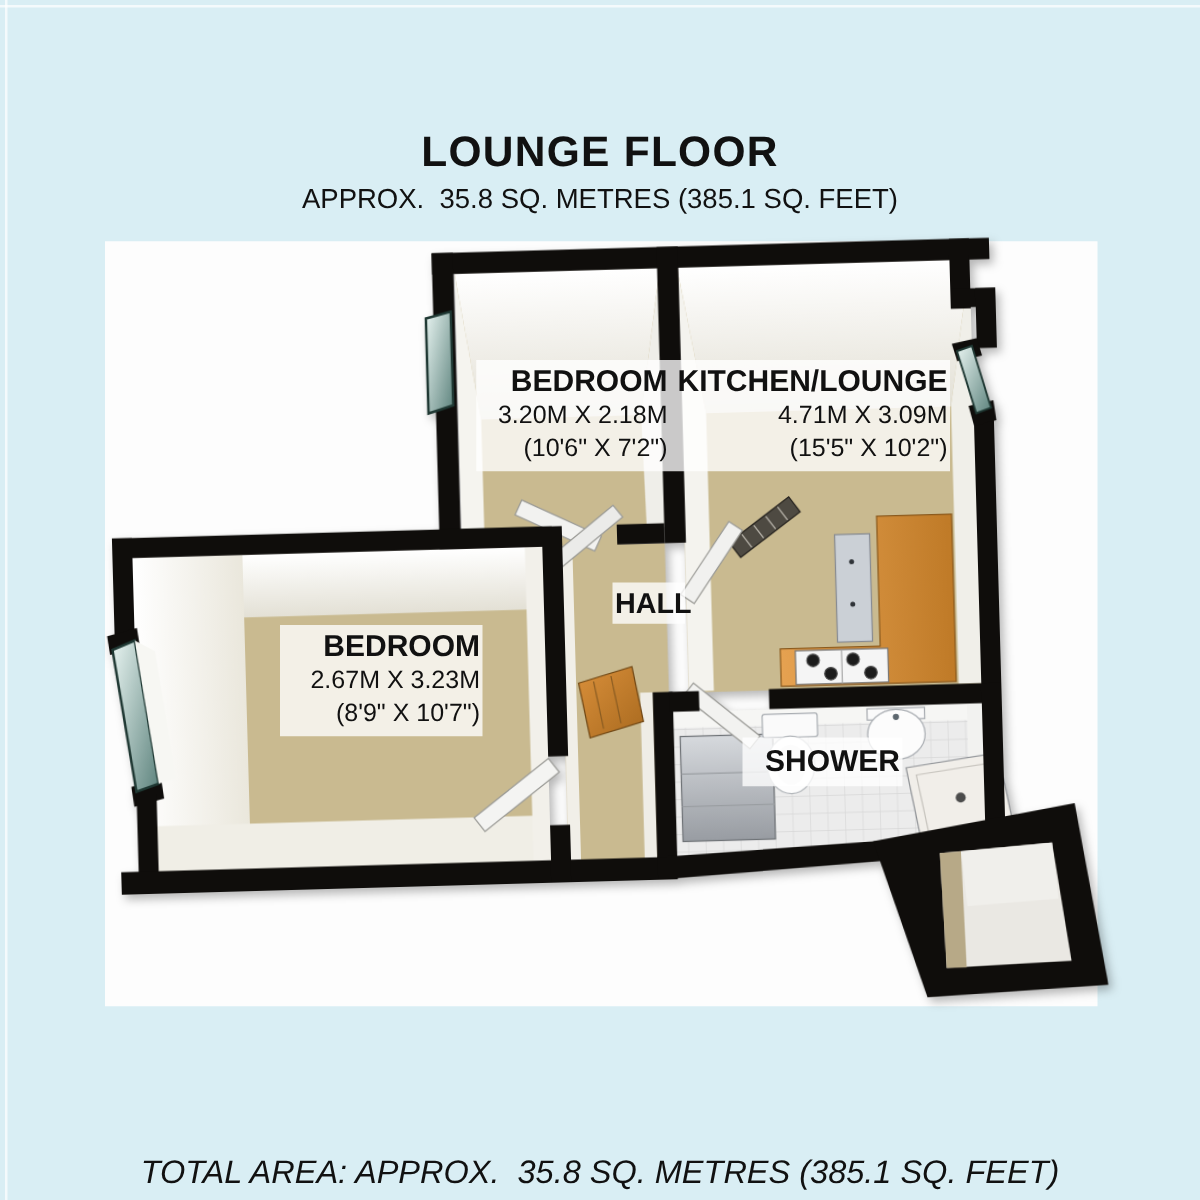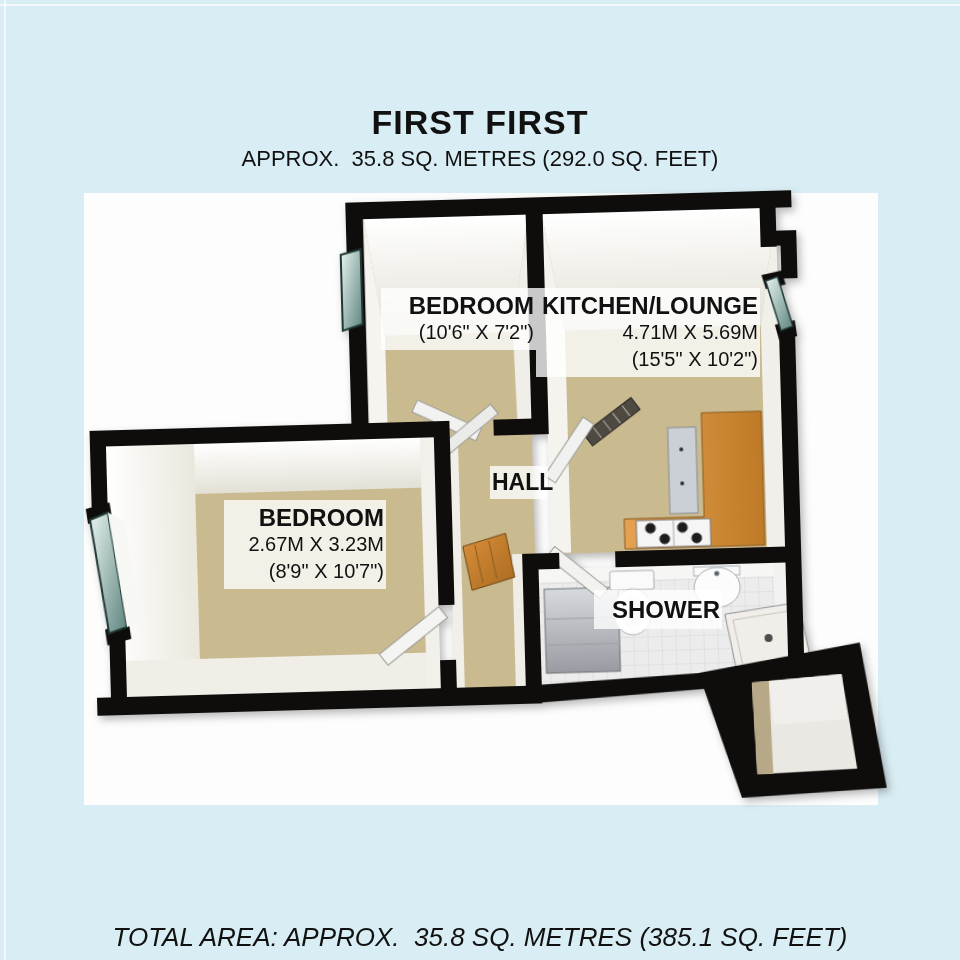--- a/index.html
+++ b/index.html
@@ -38,22 +38,22 @@
          font-size:26px;white-space:pre;font-style:italic;}
   .wallf{fill:var(--wall,#0f0d0b);}
   .carpetf{fill:var(--carpet,#c9ba90);}
 </style>
 </head>
 <body>
 
 <div class="hairline-v"></div>
 <div class="hairline-h"></div>
 
-<div class="title">FIRST FIRST</div>
-<div class="subtitle">APPROX.  35.8 SQ. METRES (292.0 SQ. FEET)</div>
+<div class="title">LOUNGE FLOOR</div>
+<div class="subtitle">APPROX.  35.8 SQ. METRES (385.1 SQ. FEET)</div>
 
 <div class="panel">
   <div class="plan-rot">
   <svg width="795" height="618" viewBox="0 0 795 618">
     <defs>
       <linearGradient id="wallface" x1="0" y1="0" x2="0" y2="1">
         <stop offset="0" stop-color="#ffffff"></stop>
             <stop offset="1" stop-color="#e3e0d5"></stop>
       </linearGradient>
       <linearGradient id="wallfaceL" x1="0" y1="0" x2="1" y2="0">
@@ -207,26 +207,27 @@
       <polygon points="663,497 753,491 766,586 666,589" fill="#eae8e3"></polygon>
       <polygon points="663,497 680,496 682,589 666,589" fill="#b7a987"></polygon>
       <polygon points="680,496 753,491 757,536 684,540" fill="#f0efeb"></polygon>
     </g>
   </svg>
   </div>
 </div>
 
 <div class="room-label lbl-bed-top">
   <div class="nm">BEDROOM</div>
+  <div class="dm">3.20M X 2.18M</div>
   <div class="dm">(10'6" X 7'2")</div>
 </div>
 
 <div class="room-label lbl-kitchen">
   <div class="nm">KITCHEN/LOUNGE</div>
-  <div class="dm">4.71M X 5.69M</div>
+  <div class="dm">4.71M X 3.09M</div>
   <div class="dm">(15'5" X 10'2")</div>
 </div>
 
 <div class="room-label lbl-bed-left">
   <div class="nm">BEDROOM</div>
   <div class="dm">2.67M X 3.23M</div>
   <div class="dm">(8'9" X 10'7")</div>
 </div>
 
 <div class="room-label lbl-hall">

